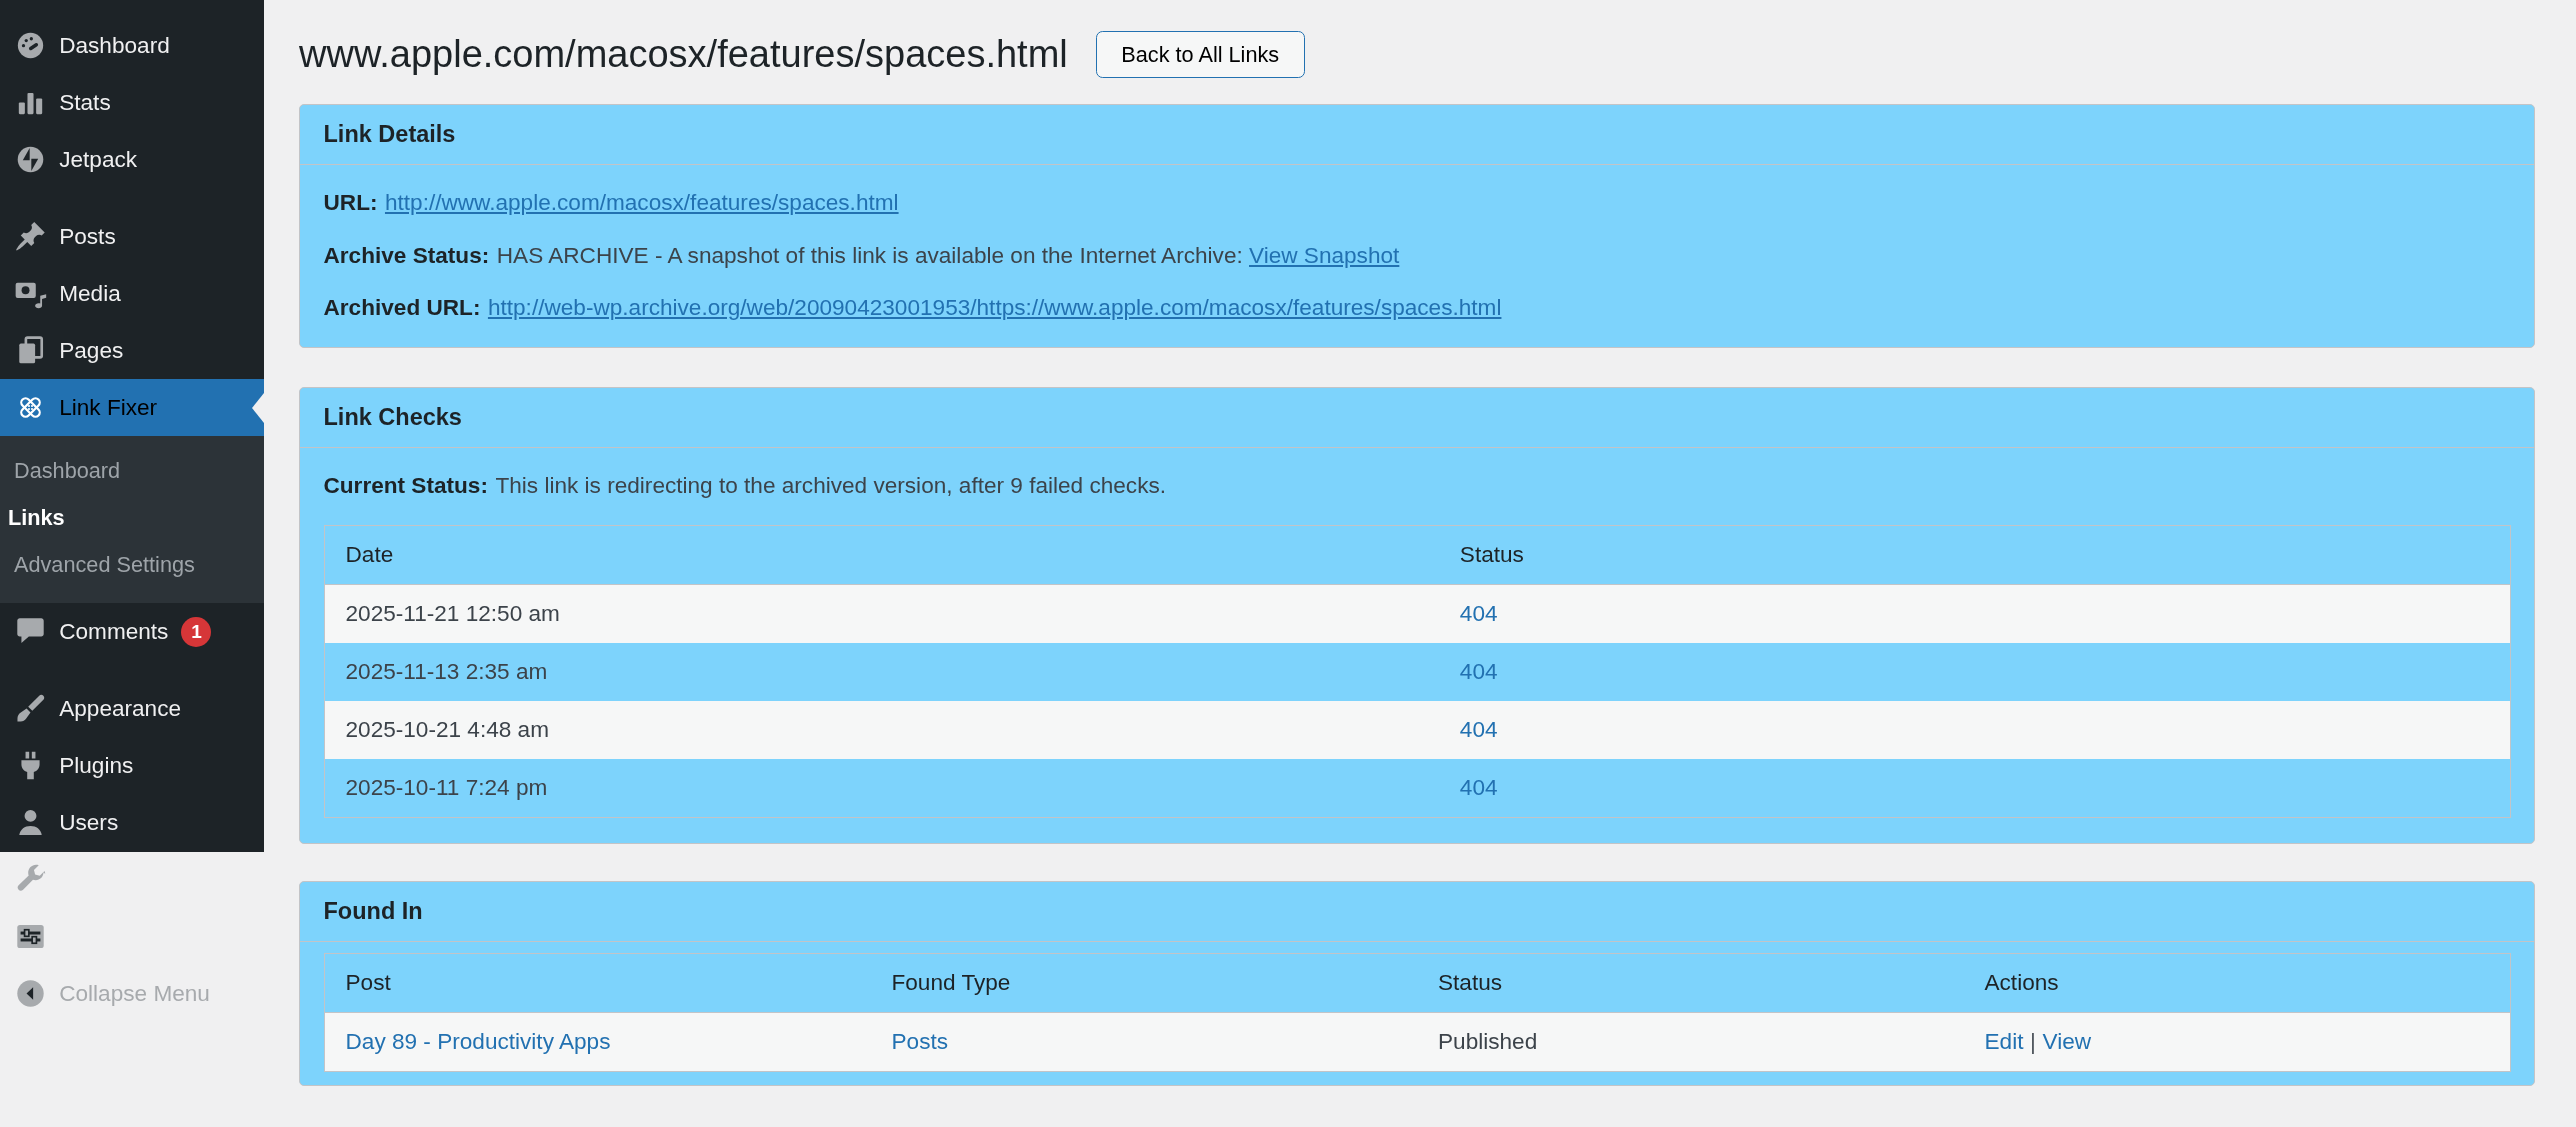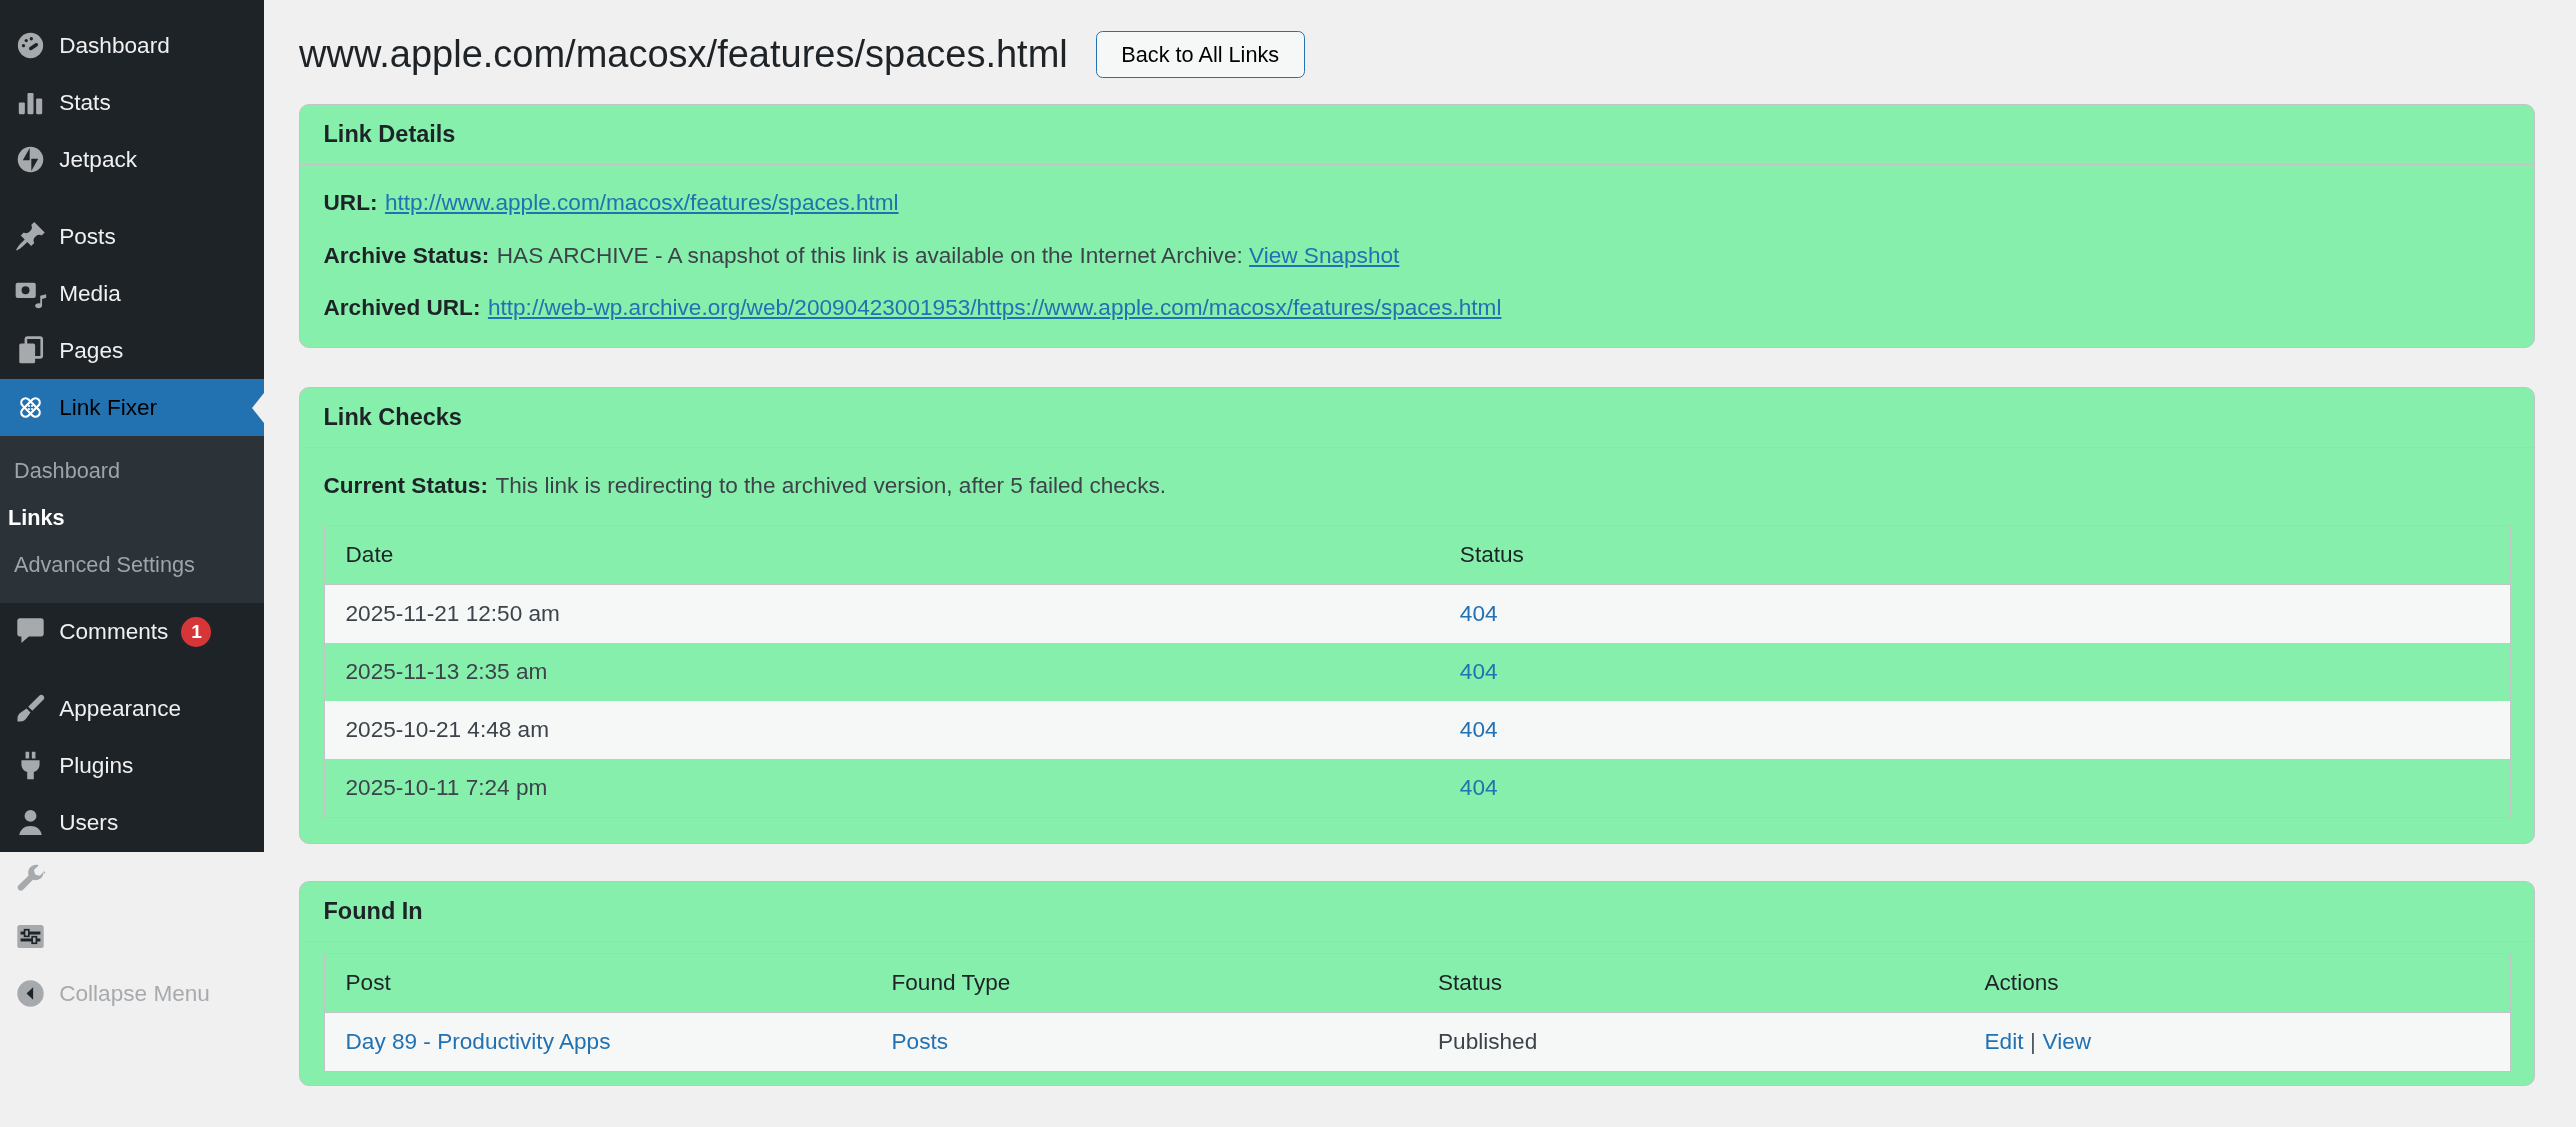--- a/index.html
+++ b/index.html
@@ -35,21 +35,21 @@
   }
   
   .content { margin-left:264px; padding:30px 41px 0 35px; }
   .title-row { display:flex; align-items:center; gap:28px; margin-bottom:24.5px; }
   h1 { font-size:38px; font-weight:400; color:#1d2327; line-height:49px; white-space:nowrap; }
   .btn {
     font-size:21.7px; line-height:45px; padding:0 24.5px; white-space:nowrap;
     border:1.9px solid #2271b1; border-radius:6.6px; background:#f6f7f7; color:#000000; cursor:pointer;
     display:inline-block;
   }
-  .panel { background:#86efac; border:0.9px solid #c3c4c7; border-radius:10px; }
+  .panel { background:#7dd3fc; border:0.9px solid #c3c4c7; border-radius:5px; }
   .panel h2 { font-size:23.5px; font-weight:700; color:#1d2327; padding:16px 23.5px; border-bottom:0.9px solid #c3c4c7; }
   .pbody { padding:0 23.5px 24.5px; }
   .pbody p { margin-top:24.5px; font-size:22.6px; line-height:28px; color:#3c434a; }
   .pbody strong { color:#1d2327; font-weight:700; margin-right:7.5px; }
   a { color:#2271b1; text-decoration:none; cursor:pointer; }
   a.u { text-decoration:underline; }
   #link-checks { margin-top:39px; }
   #found-in { margin-top:37px; }
   #found-in .pbody { padding-bottom:13px; }
   table { width:100%; border-collapse:collapse; border:0.9px solid #c3c4c7; margin-top:25.4px; font-size:22.6px; }
@@ -264,21 +264,21 @@
       <p>
         <strong>Archived URL:</strong><a class="u">http://web-wp.archive.org/web/20090423001953/https://www.apple.com/macosx/features/spaces.html</a>
       </p>
     </div>
   </section>
 
   <section class="panel" id="link-checks">
     <h2>Link Checks</h2>
     <div class="pbody">
       <p>
-        <strong>Current Status:</strong><span>This link is redirecting to the archived version, after 5 failed checks.</span>
+        <strong>Current Status:</strong><span>This link is redirecting to the archived version, after 9 failed checks.</span>
       </p>
       <table class="lc-table">
         <thead>
           <tr>
             <th>Date</th>
             <th>Status</th>
           </tr>
         </thead>
         <tbody>
           <tr>

